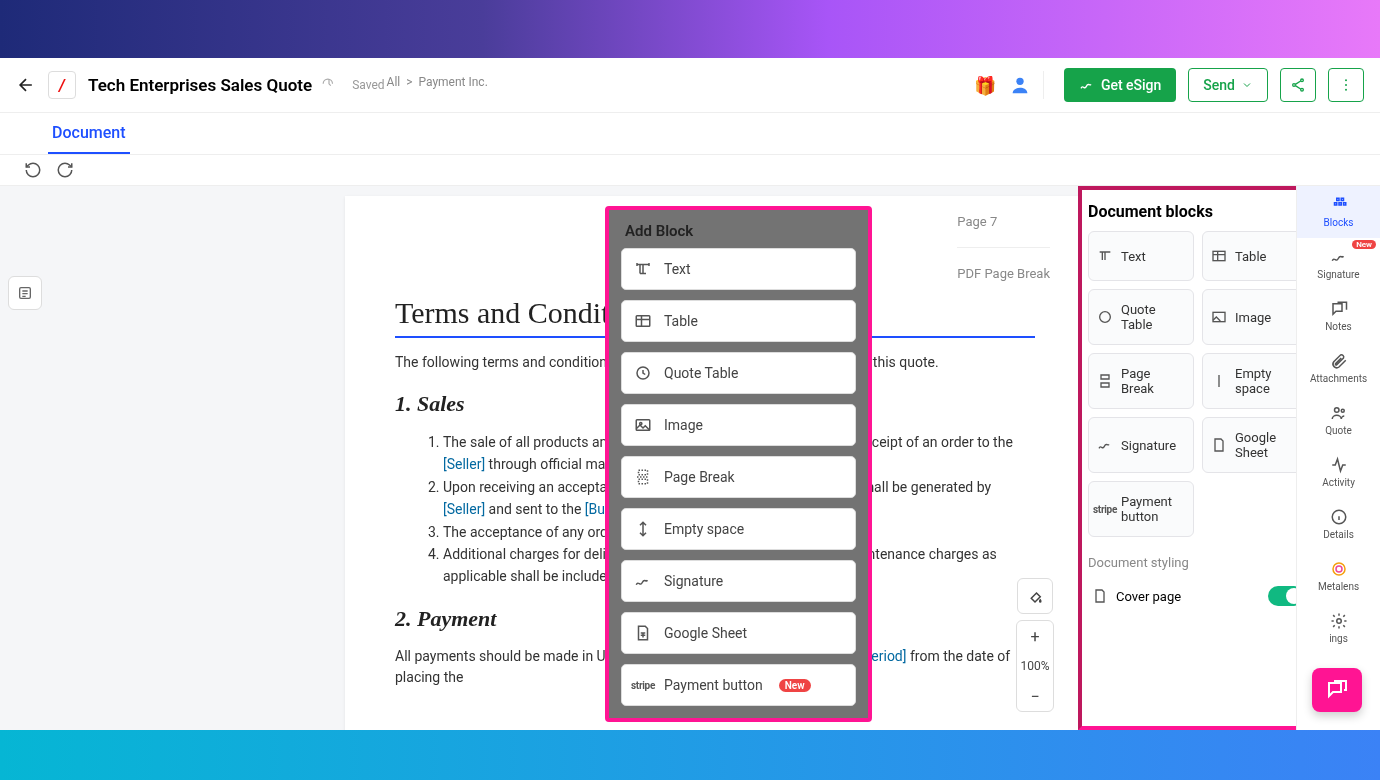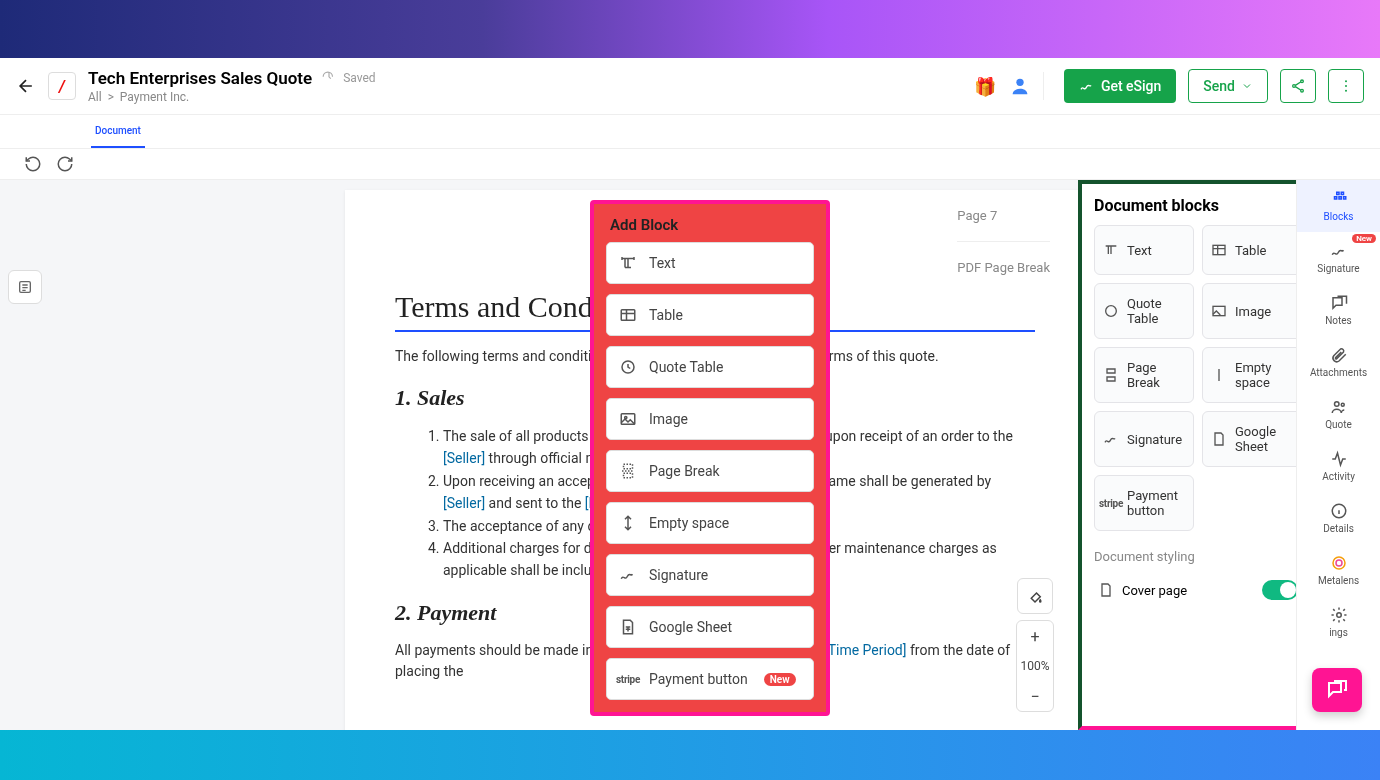--- a/index.html
+++ b/index.html
@@ -3,39 +3,39 @@
 <meta charset="utf-8">
 <style>
 * { margin: 0; padding: 0; box-sizing: border-box; font-family: -apple-system, BlinkMacSystemFont, "Segoe UI", Roboto, sans-serif; }
 body { width: 1380px; height: 780px; overflow: hidden; background: linear-gradient(90deg, #1e2a78 0%, #4a3d9a 35%, #a855f7 60%, #e879f9 100%); position: relative; }
 .app-frame { position: absolute; top: 58px; left: 0; right: 0; bottom: 50px; background: #fff; display: flex; flex-direction: column; }
 
 
 .top-header { display: flex; align-items: center; padding: 10px 16px; border-bottom: 1px solid #eee; gap: 12px; }
 .back-btn { cursor: pointer; color: #222; }
 .doc-logo { width: 28px; height: 28px; border: 1px solid #ddd; border-radius: 4px; display:flex; align-items:center; justify-content:center; color:#e11; font-style: italic; font-weight: bold;}
-.title-block { display: flex; flex-direction: column; gap: 2px; }
+.title-block { display: flex; flex-direction: row; gap: 2px; }
 .doc-title-row { display:flex; align-items:center; gap: 10px; }
 .doc-title { font-size: 17px; font-weight: 600; }
-.saved { color: #999; font-size: 12px; display:flex; align-items:center; gap:7px; }
+.saved { color: #999; font-size: 12px; display:flex; align-items:center; gap:16px; }
 .breadcrumb { font-size: 12px; color: #888; }
 .breadcrumb a { color: #888; text-decoration: none; }
 .header-spacer { flex: 1; }
 .head-icon { width: 22px; height: 22px; display:flex; align-items:center; justify-content:center; cursor:pointer; }
 .gift-icon { font-size: 18px; }
 .user-icon-img { color:#3b82f6; font-size:18px; position:relative;}
 .divider-v { width: 1px; height: 28px; background: #eee; }
 .btn { border-radius: 4px; padding: 8px 14px; font-size: 14px; font-weight: 500; display:flex; align-items:center; gap:6px; cursor:pointer; border:1px solid transparent;}
 .btn-green { background: #16a34a; color: #fff; margin-left: 8px; }
 .btn-outline { background: #fff; border-color: #16a34a; color: #16a34a; }
 .btn-icon { padding: 8px; width: 36px; justify-content:center; }
 
 
 .tabs-row { display:flex; align-items:center; padding: 0 48px; border-bottom: 1px solid #eee; }
-.tab { padding: 10px 4px; font-size: 10px; color: #222; cursor:pointer;margin-left:43px; }
+.tab { padding: 10px 4px; font-size: 16px; color: #222; cursor:pointer; }
 .tab.active { color: #1e4fff; border-bottom: 2px solid #1e4fff; font-weight: 500; }
 
 
 .toolbar-row { display:flex; align-items:center; gap: 14px; padding: 6px 24px; border-bottom: 1px solid #eee; color:#555; }
 .tool-icon { cursor:pointer; }
 
 
 .main-area { flex:1; display:flex; position:relative; background:#f5f6f8; overflow:hidden; }
 .left-gutter { width: 50px; display:flex; align-items:flex-start; justify-content:center; padding-top: 90px; }
 .gutter-tile { width:34px; height:34px; border:1px solid #ddd; border-radius:6px; background:#fff; display:flex; align-items:center; justify-content:center; color:#666; cursor:pointer;}
@@ -58,30 +58,30 @@
 .thumb-caption { color:#888; font-size:13px; margin-top: 18px; }
 
 
 .zoom-ctrl { position:absolute; right: 326px; bottom: 18px; display:flex; flex-direction:column; align-items:center; gap:6px; }
 .zoom-pill { width:36px; height:36px; border:1px solid #ddd; border-radius:6px; background:#fff; display:flex; align-items:center; justify-content:center; color:#444; font-size:18px; cursor:pointer;}
 .zoom-bar { background:#fff; border:1px solid #ddd; border-radius:6px; display:flex; flex-direction:column; align-items:center; }
 .zoom-bar div { width:36px; height:30px; display:flex; align-items:center; justify-content:center; color:#444; cursor:pointer; }
 .zoom-pct { font-size: 12px !important; cursor:default !important; }
 
 
-.popover { position:absolute; top: 20px; left: 540px; width: 240px; background:#ef4444; border: 4px solid #ff1493; border-radius: 4px; padding: 12px; z-index: 40; }
+.popover { position:absolute; top: 20px; left: 555px; width: 267px; background:#737373; border: 4px solid #ff1493; border-radius: 4px; padding: 12px; z-index: 40; }
 .pop-title { font-size: 15px; font-weight: 600; color:#222; margin-bottom: 8px; padding: 0 4px;}
 .pop-items { display:flex; flex-direction:column; gap: 10px; }
 .pop-item { border:1px solid #ddd; border-radius:5px; padding: 11px 12px; display:flex; align-items:center; gap: 12px; font-size: 14px; color:#444; cursor:pointer; background:#fff;}
 .pop-item .ic { width: 18px; height:18px; display:flex; align-items:center; justify-content:center; color:#555;}
 .badge-new { background:#ef4444; color:#fff; font-size:10px; padding: 1px 6px; border-radius: 8px; margin-left: 4px; font-weight:600; }
 .stripe-logo { font-size:10px; color:#635bff; font-weight:700; letter-spacing:-0.3px;}
 
 
-.right-panel { position:absolute; right: 62px; top: 0; width: 240px; bottom: 0; background: #fff; border-left: 1px solid #eee; padding: 12px 12px; border: 4px solid #14532d; border-bottom:4px solid #ff1493;}
+.right-panel { position:absolute; right: 62px; top: 0; width: 240px; bottom: 0; background: #fff; border-left: 1px solid #eee; padding: 12px 6px; border: 4px solid #be185d; border-bottom:4px solid #ff1493;}
 .rp-title { font-size: 16px; font-weight: 700; margin-bottom: 10px; }
 .rp-hint { background: #d6ecf5; color:#446; font-size: 13px; padding: 10px; border-radius:4px; margin-bottom: 12px; line-height:1.4;}
 .rp-grid { display:grid; grid-template-columns: 1fr 1fr; gap: 8px; }
 .rp-tile { border:1px solid #e4e4e8; border-radius:6px; background:#fafbfc; padding: 12px 8px; display:flex; align-items:center; gap:8px; font-size:13px; color:#333; cursor:pointer; min-height:50px;}
 .rp-tile .ic { width:16px; height:16px; display:flex; align-items:center; justify-content:center; color:#555; flex-shrink:0;}
 .rp-tile-wide { grid-column: span 1;}
 .rp-section { font-size: 13px; color:#888; margin: 18px 0 8px; }
 .rp-row { display:flex; align-items:center; justify-content:space-between; padding: 8px 4px; }
 .toggle { width: 36px; height: 20px; border-radius: 10px; background: #10b981; position:relative; cursor:pointer;}
 .toggle::after { content:''; position:absolute; right:2px; top:2px; width:16px; height:16px; background:#fff; border-radius:50%;}

